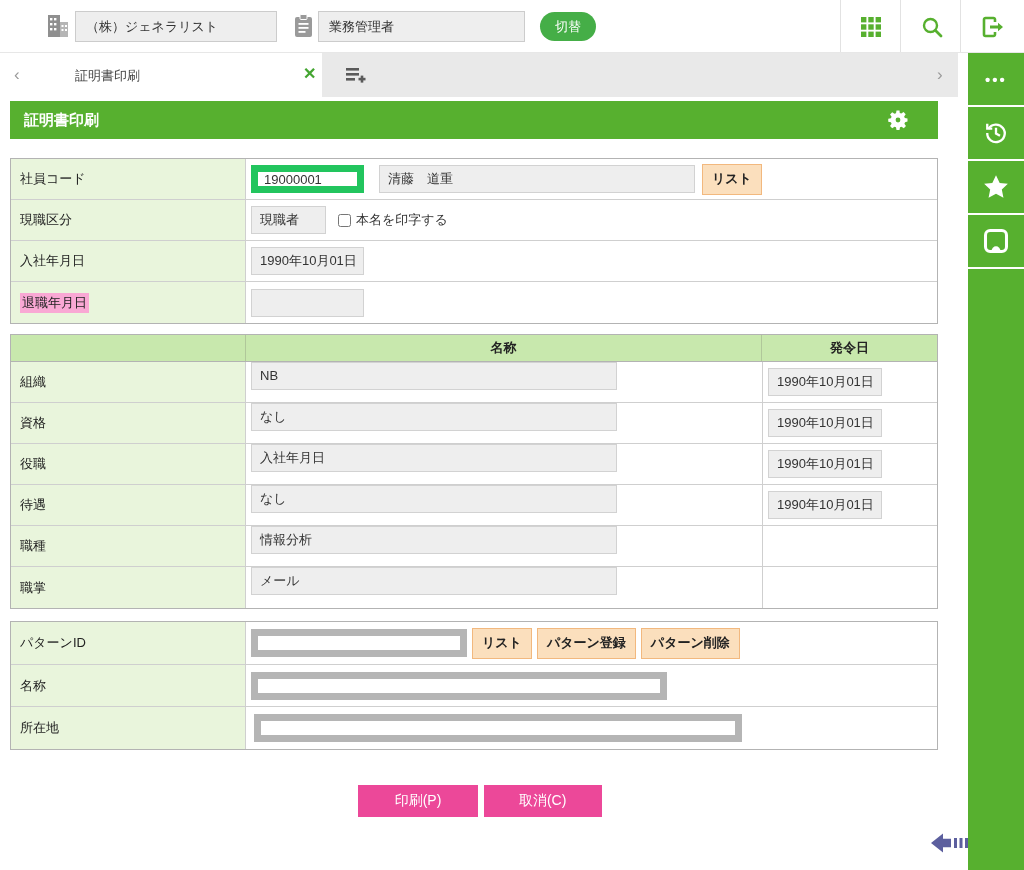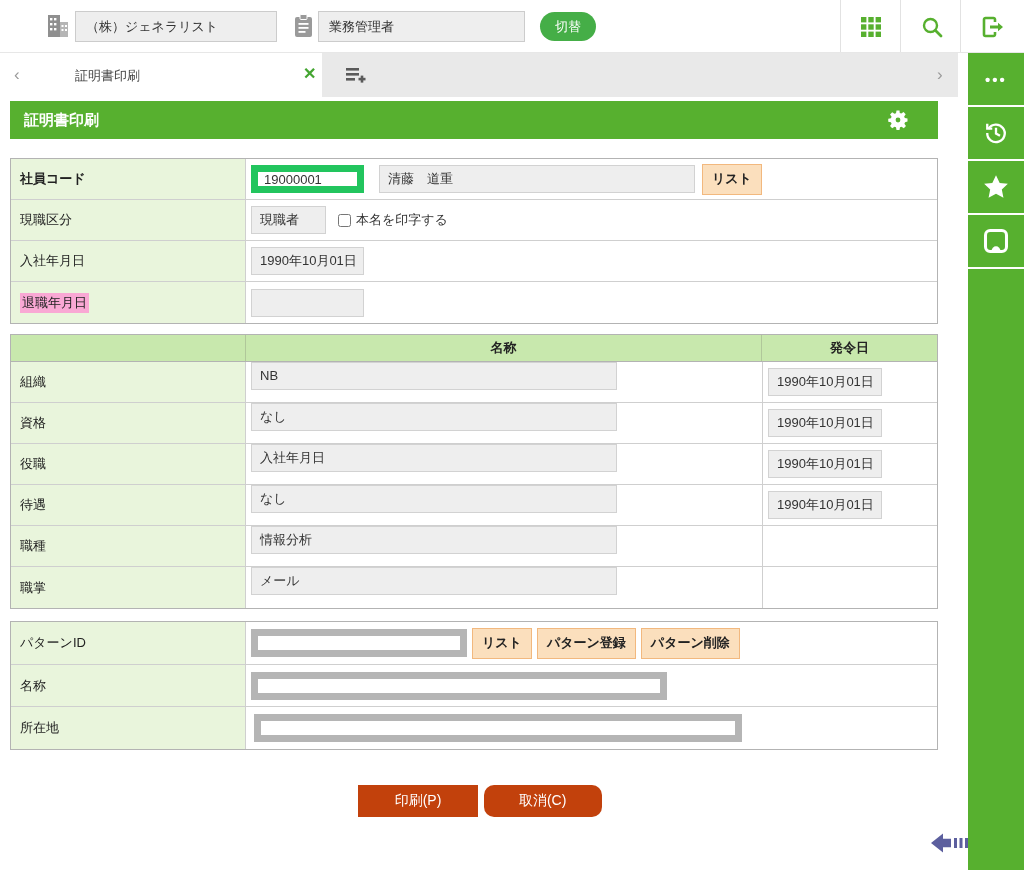--- a/index.html
+++ b/index.html
@@ -39,21 +39,21 @@
   .wi { background:#fff; border:7px solid #22c55e; height:28px; padding:0 6px; font-size:13px; color:#333; font-family:inherit; }
   .peach { margin-left:5px; height:31px; padding:0 9px; background:#fbdfbd; border:1px solid #f2b87e; font-size:13px; font-weight:bold; color:#222; font-family:inherit; cursor:pointer; }
   .thead { display:flex; height:27px; background:#c8e8ad; border-bottom:1px solid #b3b3b3; font-weight:bold; font-size:13px; color:#222; }
   .thead .h1 { width:235px; border-right:1px solid #b0c79a; }
   .thead .h2 { width:516px; border-right:1px solid #b0c79a; display:flex; align-items:center; justify-content:center; }
   .thead .h3 { flex:1; display:flex; align-items:center; justify-content:center; }
   .namecell { width:516px; display:flex; align-items:flex-start; padding-left:5px; align-self:stretch; }
   .datecell { flex:1; border-left:1px solid #cfcfcf; display:flex; align-items:center; padding-left:5px; align-self:stretch; }
   .hl { background:#f9a8d4; padding:1px 2px; }
   .actions { position:absolute; left:10px; top:785px; width:928px; }
-  .obtn { height:32px; background:#c2410c; color:#fff; border:none; font-size:14px; font-family:inherit; cursor:pointer; }
+  .obtn { height:32px; background:#ec4899; color:#fff; border:none; font-size:14px; font-family:inherit; cursor:pointer; }
   .cb { width:13px; height:13px; margin:0 5px 0 12px; }
   .collapse { position:absolute; left:930px; top:832px; z-index:1; cursor:pointer; }
 </style>
 </head>
 <body>
 
 <div class="topbar">
   <svg class="tb-icon" style="left:46px; width:24px; height:26px; top:13px;" viewBox="0 0 24 26">
     <rect x="2" y="2" width="12" height="22" fill="#8f8f8f"></rect>
     <rect x="14" y="9" width="8" height="15" fill="#b5b5b5"></rect>
@@ -155,21 +155,21 @@
 <div class="titlebar">
   <span class="ttl">証明書印刷</span>
   <svg class="gear" viewBox="0 0 24 24">
     <path d="M12 7.2a4.8 4.8 0 1 0 0 9.6 4.8 4.8 0 0 0 0-9.6zm9.5 6.3v-3l-2.7-.5a7 7 0 0 0-.65-1.55l1.55-2.25-2.15-2.15-2.25 1.55c-.5-.27-1.02-.48-1.55-.65L13.5 2.5h-3l-.5 2.7c-.53.17-1.05.38-1.55.65L6.2 4.3 4.05 6.45 5.6 8.7c-.27.5-.48 1.02-.65 1.55l-2.7.5v3l2.7.5c.17.53.38 1.05.65 1.55L4.05 18.05 6.2 20.2l2.25-1.55c.5.27 1.02.48 1.55.65l.5 2.7h3l.5-2.7c.53-.17 1.05-.38 1.55-.65l2.25 1.55 2.15-2.15-1.55-2.25c.27-.5.48-1.02.65-1.55z" fill="#fff"></path>
     <circle cx="12" cy="12" r="2.4" fill="#57b02f"></circle>
   </svg>
 </div>
 
 <div class="section" style="top:158px;">
   <div class="frow">
-    <div class="lbl" style="font-weight:bold;">社員コード</div>
+    <div class="lbl" style="font-weight:normal;">社員コード</div>
     <div class="cell">
       <input class="wi" style="width: 113px;" value="19000001">
       <div class="ro" style="width:316px; margin-left:15px;">清藤　道重</div>
       <button class="peach" style="margin-left:7px;">リスト</button>
     </div>
   </div>
   <div class="frow">
     <div class="lbl">現職区分</div>
     <div class="cell">
       <div class="ro" style="width:75px;">現職者</div>
@@ -271,21 +271,21 @@
   <div class="frow" style="height:42px;">
     <div class="lbl">所在地</div>
     <div class="cell" style="padding-left:8px;">
       <input class="wi" style="width: 488px; border-color: rgb(181, 181, 181);" value="">
     </div>
   </div>
 </div>
 
 <div class="actions">
   <button class="obtn" style="margin-left:348px; width:120px;">印刷(P)</button>
-  <button class="obtn" style="margin-left:2px; width:118px;border-radius:10px;">取消(C)</button>
+  <button class="obtn" style="margin-left:2px; width:118px;">取消(C)</button>
 </div>
 
 <svg class="collapse" width="40" height="22" viewBox="0 0 40 22">
   <path d="M1 11 L13 1.5 v5.2 h8 v8.6 h-8 v5.2 Z" fill="#5c5f9e"></path>
   <rect x="24" y="6" width="3" height="10" fill="#5c5f9e"></rect>
   <rect x="29.5" y="6" width="3" height="10" fill="#5c5f9e"></rect>
   <rect x="35" y="6" width="3" height="10" fill="#5c5f9e"></rect>
 </svg>
 
 </body></html>

